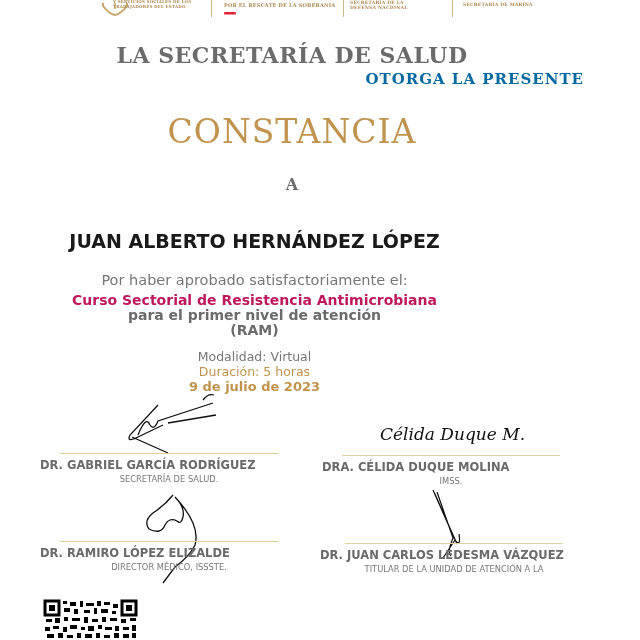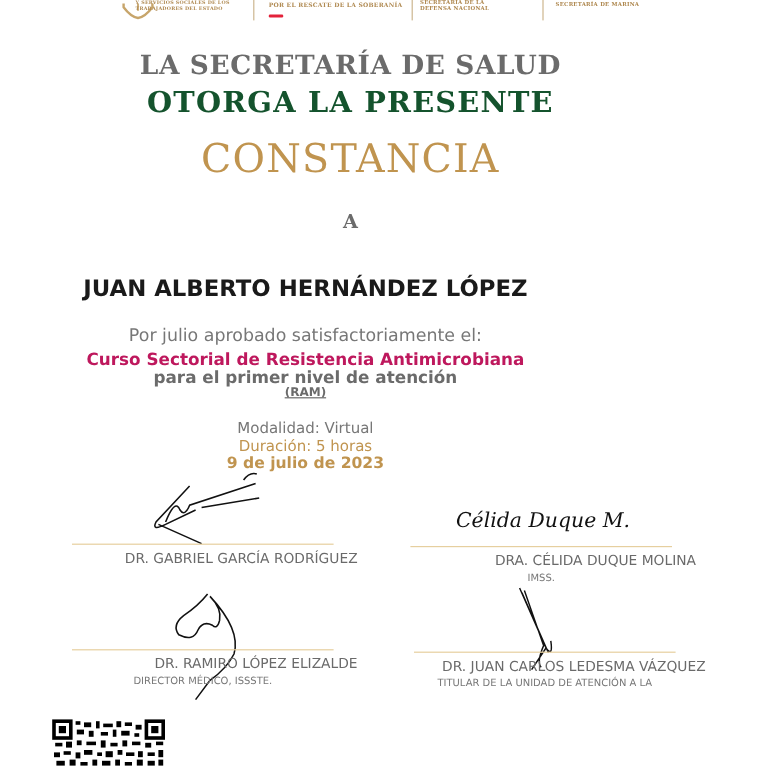--- a/index.html
+++ b/index.html
@@ -5,21 +5,21 @@
   html, body { margin:0; padding:0; }
   body { width:640px; height:640px; background:#ffffff; position:relative; overflow:hidden;
          font-family:"DejaVu Sans", sans-serif; }
   .abs { position:absolute; }
   .hdr-logo { position:absolute; top:0; }
   .hdr-text { font-family:"DejaVu Serif", serif; color:#b08a52; font-size:4.5px; line-height:5px; letter-spacing:0.2px; font-weight:bold; }
   .divider { position:absolute; top:0; width:1px; height:17px; background:#cdb68f; }
   .serif-title { font-family:"DejaVu Serif", serif; font-weight:bold; text-align:center; left:0; width:584px; }
   .center { text-align:center; left:0; width:509px; }
   .sigline { position:absolute; height:1px; background:#e6cf9f; }
-  .signame { position:absolute; text-align:right; font-weight:normal; color:#6a6a6a; font-size:11.5px; white-space:nowrap; }
+  .signame { position:absolute; text-align:left; font-weight:bold; color:#6a6a6a; font-size:11.5px; white-space:nowrap; }
   .sigrole { position:absolute; text-align:center; color:#777; font-size:8.3px; line-height:11px; }
   svg { overflow:visible; }
 </style>
 </head>
 <body>
 
 <div class="hdr-logo" style="left:100px;">
   <svg width="30" height="12" viewBox="0 0 30 12">
     <path d="M3 0 L3 3 Q9 11 15 12 Q21 11 27 3 L27 0" fill="none" stroke="#c7a56b" stroke-width="2"></path>
     <line x1="15" y1="0" x2="15" y2="6" stroke="#c7a56b" stroke-width="1.5"></line>
@@ -40,41 +40,42 @@
 <div class="divider" style="left:343px;"></div>
 
 <div class="hdr-text abs" style="left:350px; top:0px; font-size:4.5px;">
   <div>SECRETARÍA DE LA</div>
   <div>DEFENSA NACIONAL</div>
 </div>
 <div class="divider" style="left:452px;"></div>
 <div class="hdr-text abs" style="left:463px; top:2px; font-size:4.5px;">SECRETARÍA DE MARINA</div>
 
 <div class="abs serif-title" style="top:42px; font-size:22px; color:#6b6b6b; letter-spacing:0.5px;">LA SECRETARÍA DE SALUD</div>
-<div class="abs serif-title" style="top:70px; font-size:24px; color:#14532d; letter-spacing:1px;">OTORGA LA PRESENTE</div>
+<div class="abs serif-title" style="top:70px; font-size:15px; color:#0369a1; letter-spacing:1px;text-align:right;">OTORGA LA PRESENTE</div>
 <div class="abs serif-title" style="top:112px; font-size:33px; color:#c0944f; font-weight:normal; letter-spacing:1px;">CONSTANCIA</div>
 <div class="abs serif-title" style="top:175px; font-size:16px; color:#6b6b6b;">A</div>
 
 <div class="abs center" style="top:230px; font-size:19px; font-weight:bold; color:#1a1a1a;">JUAN ALBERTO HERNÁNDEZ LÓPEZ</div>
 
-<div class="abs center" style="top:272px; font-size:14.5px; color:#777;">Por julio aprobado satisfactoriamente el:</div>
+<div class="abs center" style="top:272px; font-size:14.5px; color:#777;">Por haber aprobado satisfactoriamente el:</div>
 <div class="abs center" style="top:292px; font-size:14px; font-weight:bold; color:#be185d;">Curso Sectorial de Resistencia Antimicrobiana</div>
 <div class="abs center" style="top:307px; font-size:14px; font-weight:bold; color:#6b6b6b;">para el primer nivel de atención</div>
-<div class="abs center" style="top:322px; font-size:10px; font-weight:bold; color:#6b6b6b;text-decoration:underline;">(RAM)</div>
+<div class="abs center" style="top:322px; font-size:14px; font-weight:bold; color:#6b6b6b;">(RAM)</div>
 
 <div class="abs center" style="top:349px; font-size:12.5px; color:#777;">Modalidad: Virtual</div>
 <div class="abs center" style="top:364px; font-size:12.5px; color:#c0944f;">Duración: 5 horas</div>
 <div class="abs center" style="top:379px; font-size:13px; font-weight:bold; color:#c0944f;">9 de julio de 2023</div>
 
 <svg class="abs" style="left:118px; top:395px;" width="110" height="60" viewBox="0 0 110 60">
   <path d="M40 10 L12 40 Q8 48 20 42 L45 30 M14 42 L50 58 M20 40 Q28 20 32 30 Q36 36 40 26 L95 8 M50 28 L98 20 M85 5 Q90 -2 96 0" fill="none" stroke="#111" stroke-width="1.3"></path>
 </svg>
 <div class="sigline" style="left:60px; top:453px; width:218px;"></div>
 <div class="signame" style="left:40px; width:258px; top:458px;">DR. GABRIEL GARCÍA RODRÍGUEZ</div>
 <div class="sigrole" style="left:40px; width:258px; top:474px;">
+  <div>SECRETARÍA DE SALUD.</div>
 </div>
 
 <div class="abs" style="left:380px; top:424px; font-family:'DejaVu Serif', serif; font-style:italic; font-size:17px; color:#111;">Célida Duque M.</div>
 <div class="sigline" style="left:342px; top:455px; width:218px;"></div>
 <div class="signame" style="left:322px; width:258px; top:460px;">DRA. CÉLIDA DUQUE MOLINA</div>
 <div class="sigrole" style="left:322px; width:258px; top:476px;">
   <div>IMSS.</div>
 </div>
 
 <svg class="abs" style="left:135px; top:495px;" width="80" height="90" viewBox="0 0 80 90">

